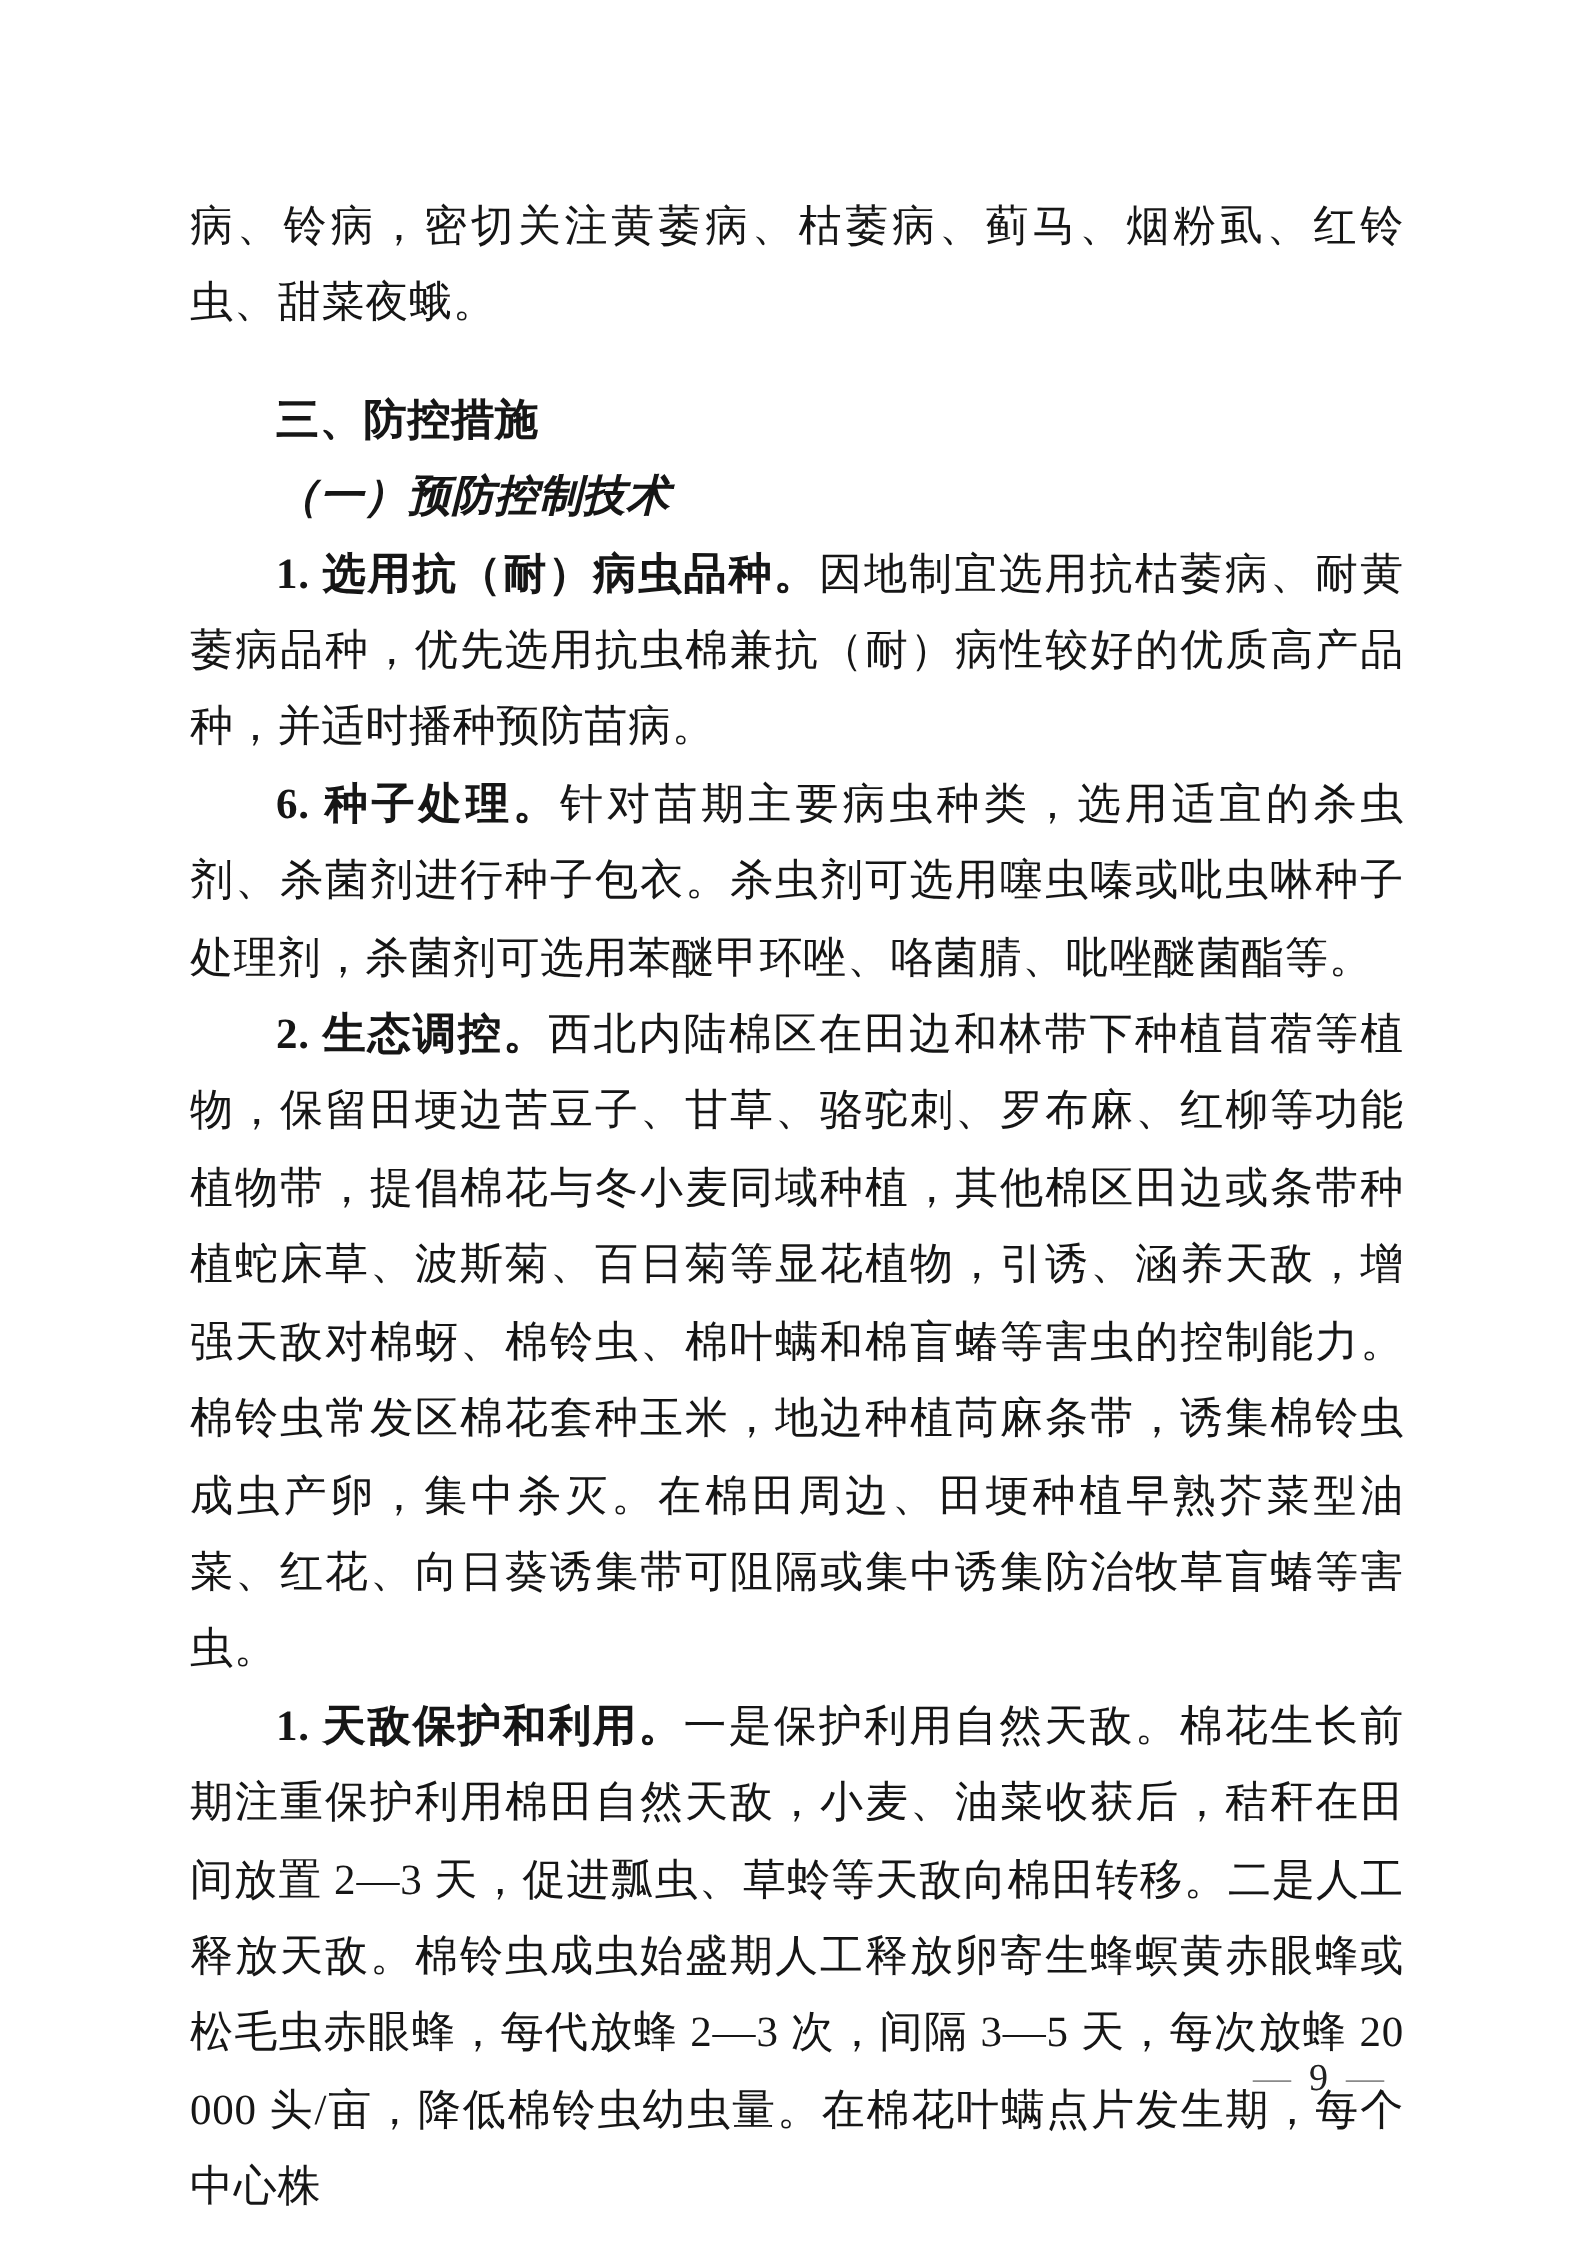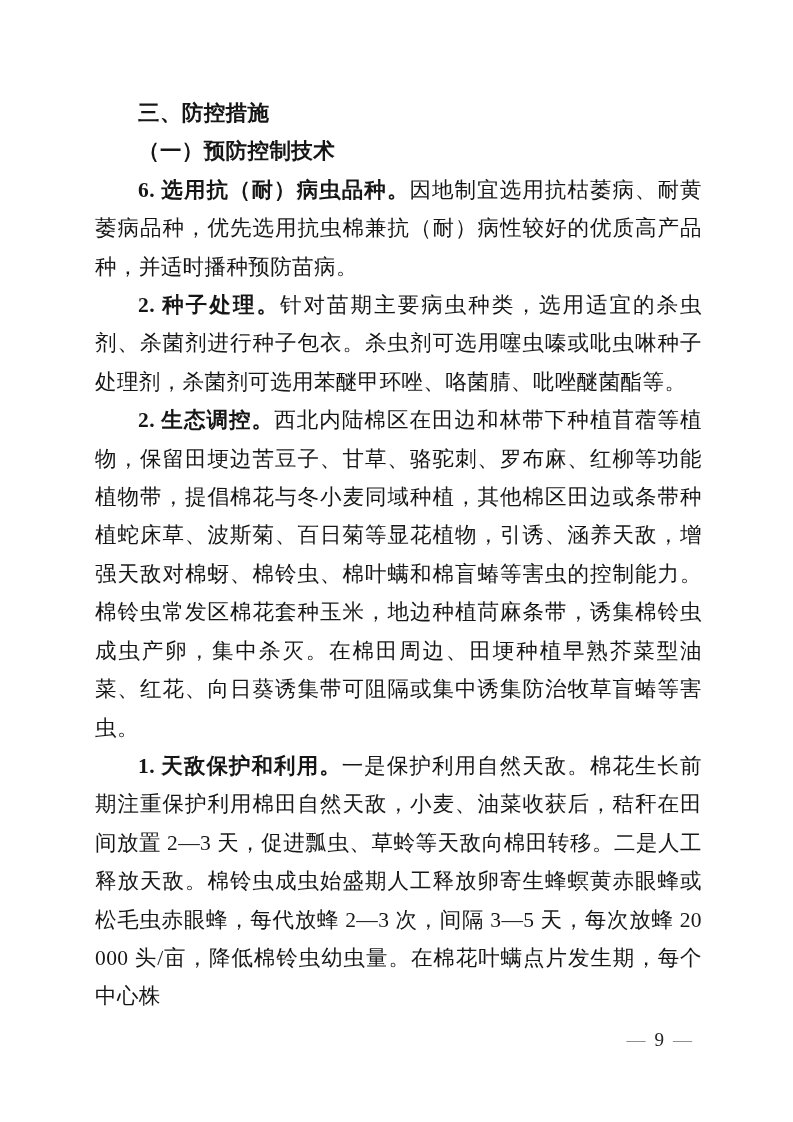--- a/index.html
+++ b/index.html
@@ -31,24 +31,26 @@
     word-break: break-all;
     letter-spacing: 0.4px;
   }
   .para.indent {
     text-indent: 2em;
   }
   .para.heading1 {
     font-family: "Liberation Sans", "DejaVu Sans", sans-serif;
     font-weight: bold;
     text-align: left;
+    margin-top: 20px;
   }
   .para.heading2 {
     font-weight: bold;
     text-align: left;
+    font-style: italic;
   }
   .run-bold {
     font-weight: bold;
   }
   .footer {
     position: absolute;
     top: 1026px;
     right: 92px;
     font-size: 19px;
     line-height: 28px;
@@ -62,24 +64,25 @@
   .footer .num {
     color: #222222;
   }
 </style>
 </head>
 <body>
 
 <div class="page">
 
   <div class="content" id="doc-content">
+      <p class="para body"><span class="run-normal">病、铃病，密切关注黄萎病、枯萎病、蓟马、烟粉虱、红铃虫、甜菜夜蛾。</span></p>
       <p class="para heading1 indent"><span class="run-bold">三、防控措施</span></p>
       <p class="para heading2 indent"><span class="run-bold">（一）预防控制技术</span></p>
-      <p class="para body indent"><span class="run-bold">6. 选用抗（耐）病虫品种。</span><span class="run-normal">因地制宜选用抗枯萎病、耐黄萎病品种，优先选用抗虫棉兼抗（耐）病性较好的优质高产品种，并适时播种预防苗病。</span></p>
-      <p class="para body indent"><span class="run-bold">2. 种子处理。</span><span class="run-normal">针对苗期主要病虫种类，选用适宜的杀虫剂、杀菌剂进行种子包衣。杀虫剂可选用噻虫嗪或吡虫啉种子处理剂，杀菌剂可选用苯醚甲环唑、咯菌腈、吡唑醚菌酯等。</span></p>
+      <p class="para body indent"><span class="run-bold">1. 选用抗（耐）病虫品种。</span><span class="run-normal">因地制宜选用抗枯萎病、耐黄萎病品种，优先选用抗虫棉兼抗（耐）病性较好的优质高产品种，并适时播种预防苗病。</span></p>
+      <p class="para body indent"><span class="run-bold">6. 种子处理。</span><span class="run-normal">针对苗期主要病虫种类，选用适宜的杀虫剂、杀菌剂进行种子包衣。杀虫剂可选用噻虫嗪或吡虫啉种子处理剂，杀菌剂可选用苯醚甲环唑、咯菌腈、吡唑醚菌酯等。</span></p>
       <p class="para body indent"><span class="run-bold">2. 生态调控。</span><span class="run-normal">西北内陆棉区在田边和林带下种植苜蓿等植物，保留田埂边苦豆子、甘草、骆驼刺、罗布麻、红柳等功能植物带，提倡棉花与冬小麦同域种植，其他棉区田边或条带种植蛇床草、波斯菊、百日菊等显花植物，引诱、涵养天敌，增强天敌对棉蚜、棉铃虫、棉叶螨和棉盲蝽等害虫的控制能力。棉铃虫常发区棉花套种玉米，地边种植苘麻条带，诱集棉铃虫成虫产卵，集中杀灭。在棉田周边、田埂种植早熟芥菜型油菜、红花、向日葵诱集带可阻隔或集中诱集防治牧草盲蝽等害虫。</span></p>
       <p class="para body indent"><span class="run-bold">1. 天敌保护和利用。</span><span class="run-normal">一是保护利用自然天敌。棉花生长前期注重保护利用棉田自然天敌，小麦、油菜收获后，秸秆在田间放置 2—3 天，促进瓢虫、草蛉等天敌向棉田转移。二是人工释放天敌。棉铃虫成虫始盛期人工释放卵寄生蜂螟黄赤眼蜂或松毛虫赤眼蜂，每代放蜂 2—3 次，间隔 3—5 天，每次放蜂 20000 头/亩，降低棉铃虫幼虫量。在棉花叶螨点片发生期，每个中心株</span></p>
     </div>
 
   <div class="footer">
     <span class="dash">—</span><span class="num">9</span><span class="dash">—</span>
   </div>
 
 </div>
 

